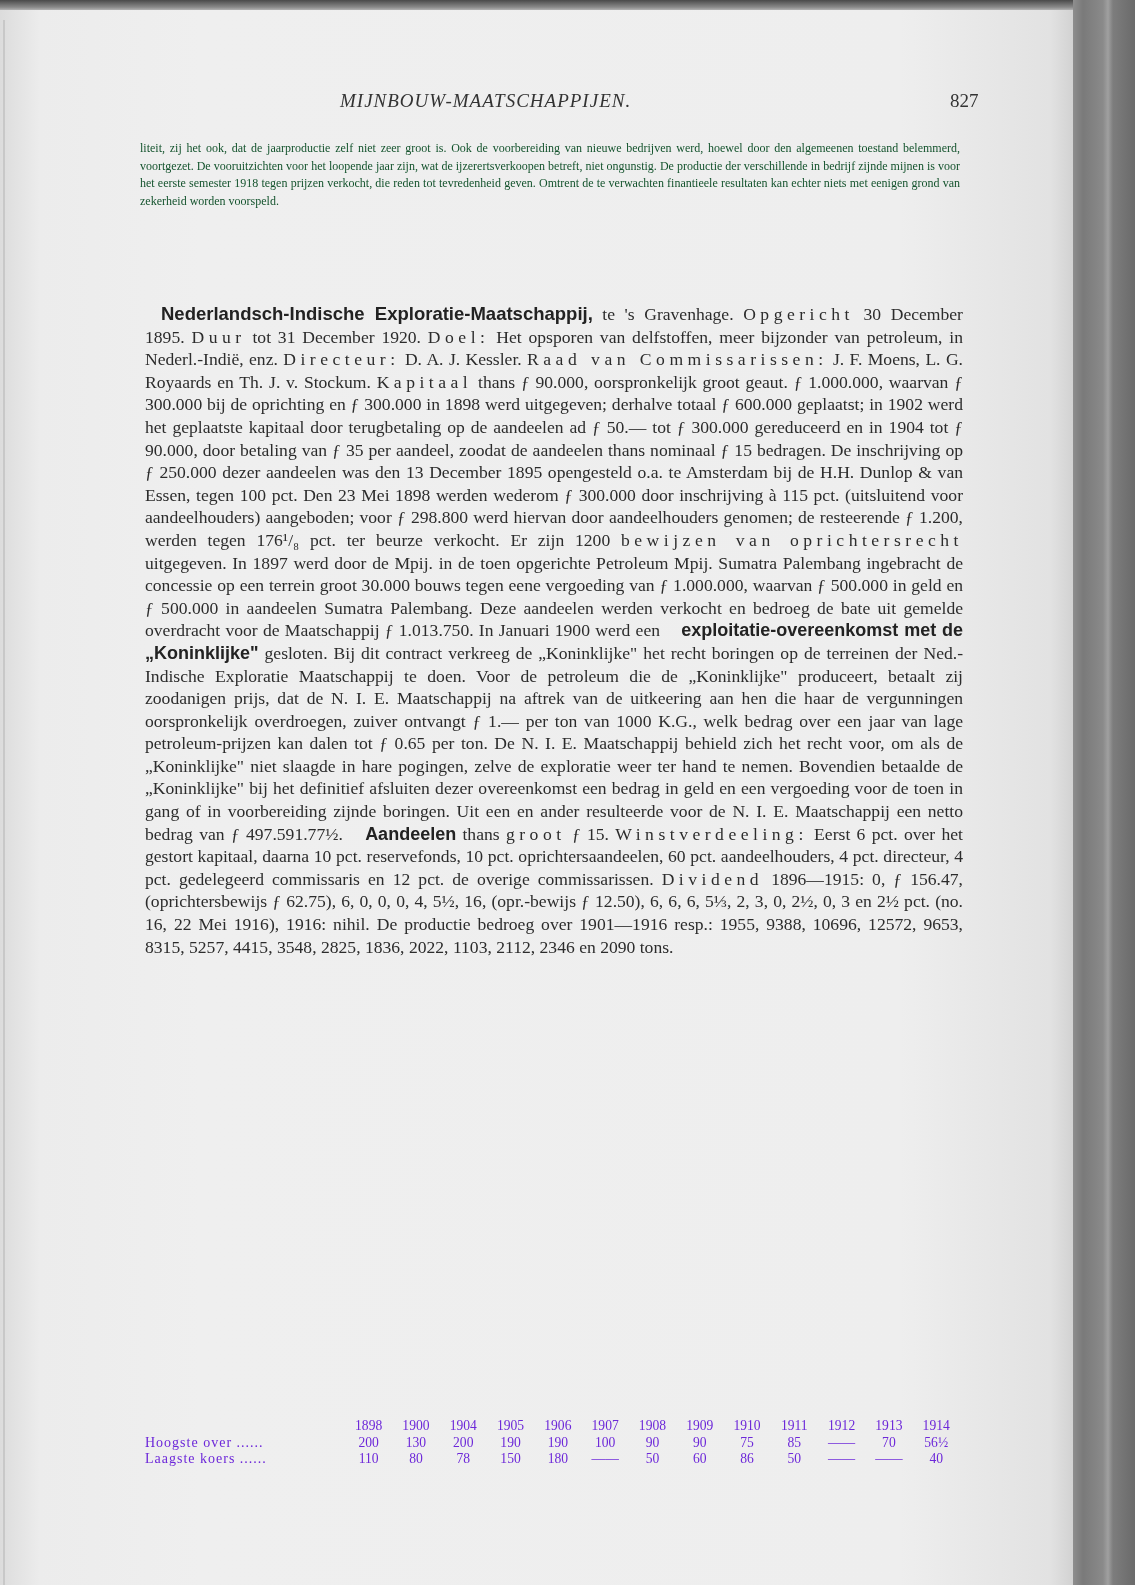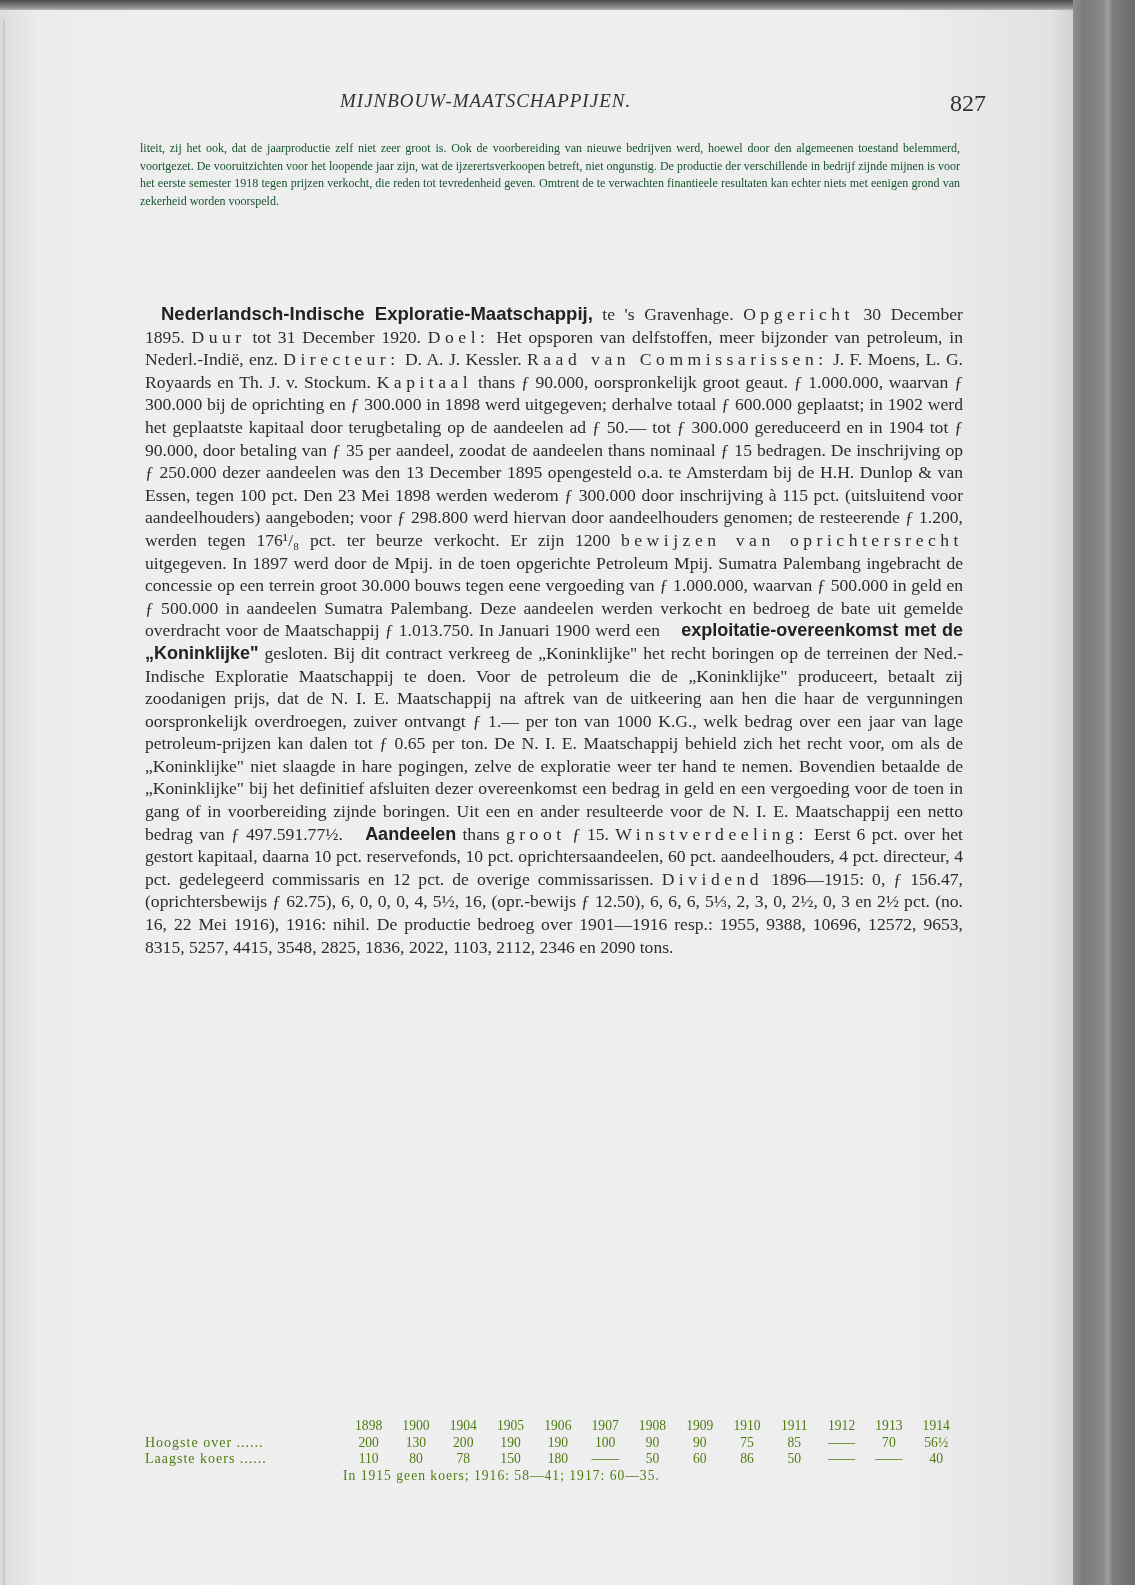--- a/index.html
+++ b/index.html
@@ -27,40 +27,40 @@
       background: #c8c8c8;
     }
     .running-head {
       position: absolute; top: 90px; left: 0; width: 979px; height: 26px;
     }
     .running-title {
       position: absolute; left: 340px; top: 0;
       font-style: italic; font-size: 19px; letter-spacing: 1px; color: #333;
     }
     .page-number {
-      position: absolute; left: 950px; top: 0; font-size: 24px; color: #333;
+      position: absolute; left: 950px; top: 0; font-size: 19px; color: #333;
     }
     .continued {
       position: absolute; left: 140px; top: 140px; width: 820px;
       font-size: 12px; line-height: 17.6px; text-align: justify; color: #14532d;
     }
     .article {
       position: absolute; left: 145px; top: 303px; width: 818px;
       font-size: 17.6px; line-height: 22.6px; text-align: justify; color: #2c2c2c;
     }
     .article p { margin: 0; text-indent: 0; }
     .bold-sans {
       font-family: "Liberation Sans", "DejaVu Sans", sans-serif;
       font-weight: bold; font-size: 18px; color: #222; margin-left: 16px;
     }
     .spaced { letter-spacing: 4.5px; }
     .heading-line { font-size: 18.5px; }
     .table {
       position: absolute; left: 145px; top: 1418px; width: 820px;
-      font-size: 13.6px; line-height: 16.5px; color: #4d7c0f;
+      font-size: 13.6px; line-height: 16.5px; color: #6d28d9;
     }
     .table-row { display: flex; height: 16.5px; }
     .row-label { width: 200px; letter-spacing: 1px; font-size: 14px; }
     .cell { width: 47.3px; text-align: center; }
     .table-note { padding-left: 198px; letter-spacing: 1px; }
   </style>
 </head>
 <body>
 
 <div class="top-shadow"></div>
@@ -124,14 +124,13 @@
     <span class="cell">180</span>
     <span class="cell">——</span>
     <span class="cell">50</span>
     <span class="cell">60</span>
     <span class="cell">86</span>
     <span class="cell">50</span>
     <span class="cell">——</span>
     <span class="cell">——</span>
     <span class="cell">40</span>
   </div>
-  <div class="table-row table-note">In 1915 geen koers; 1916: 58—41; 1917: 60—35.</div>
 </div>
 
 </body></html>

